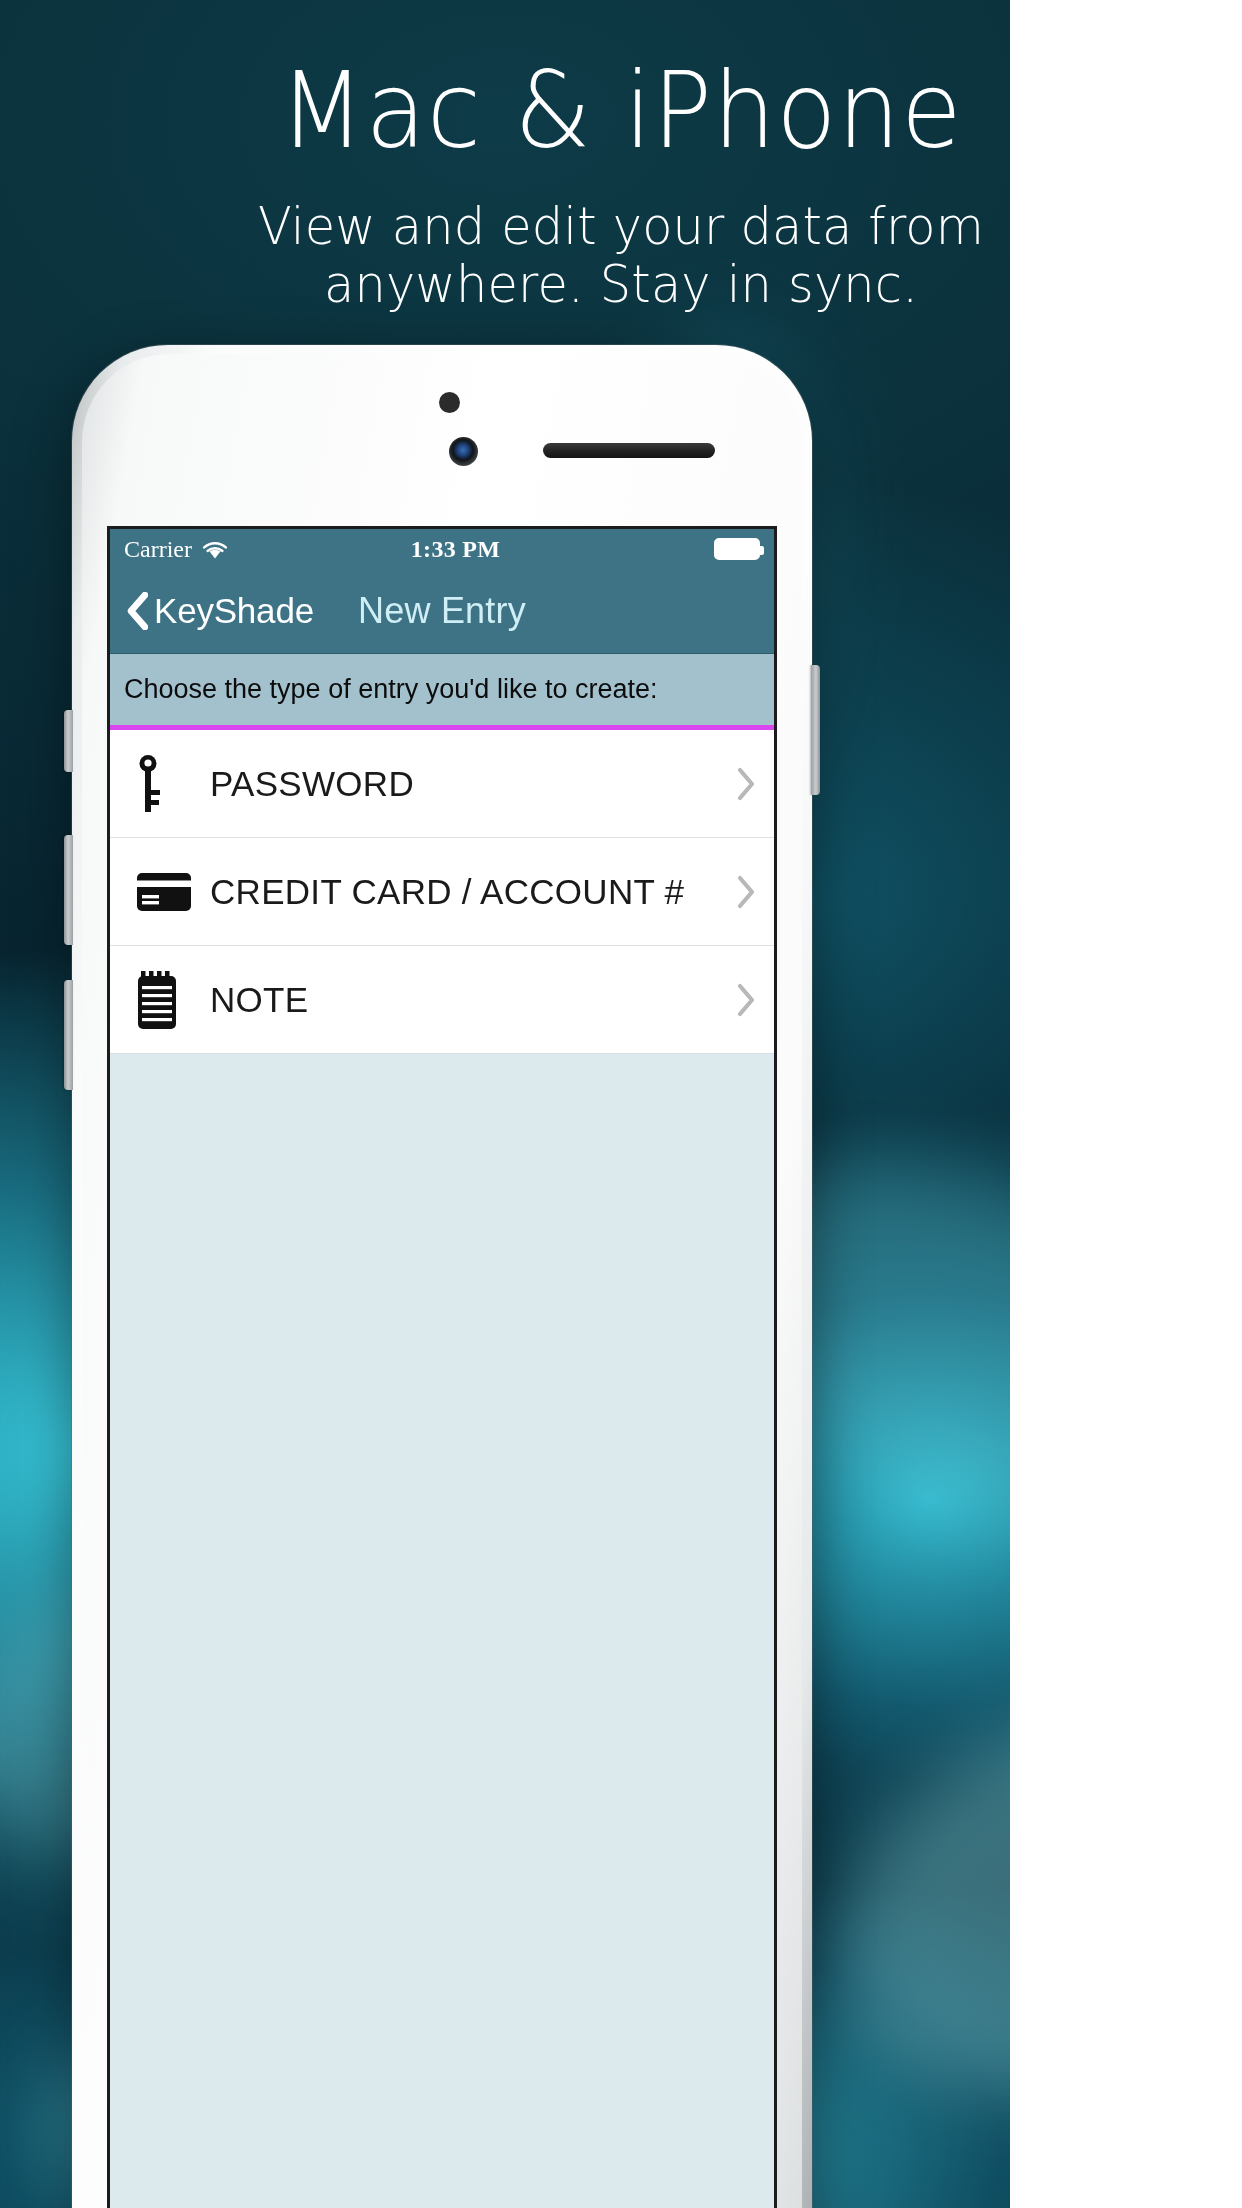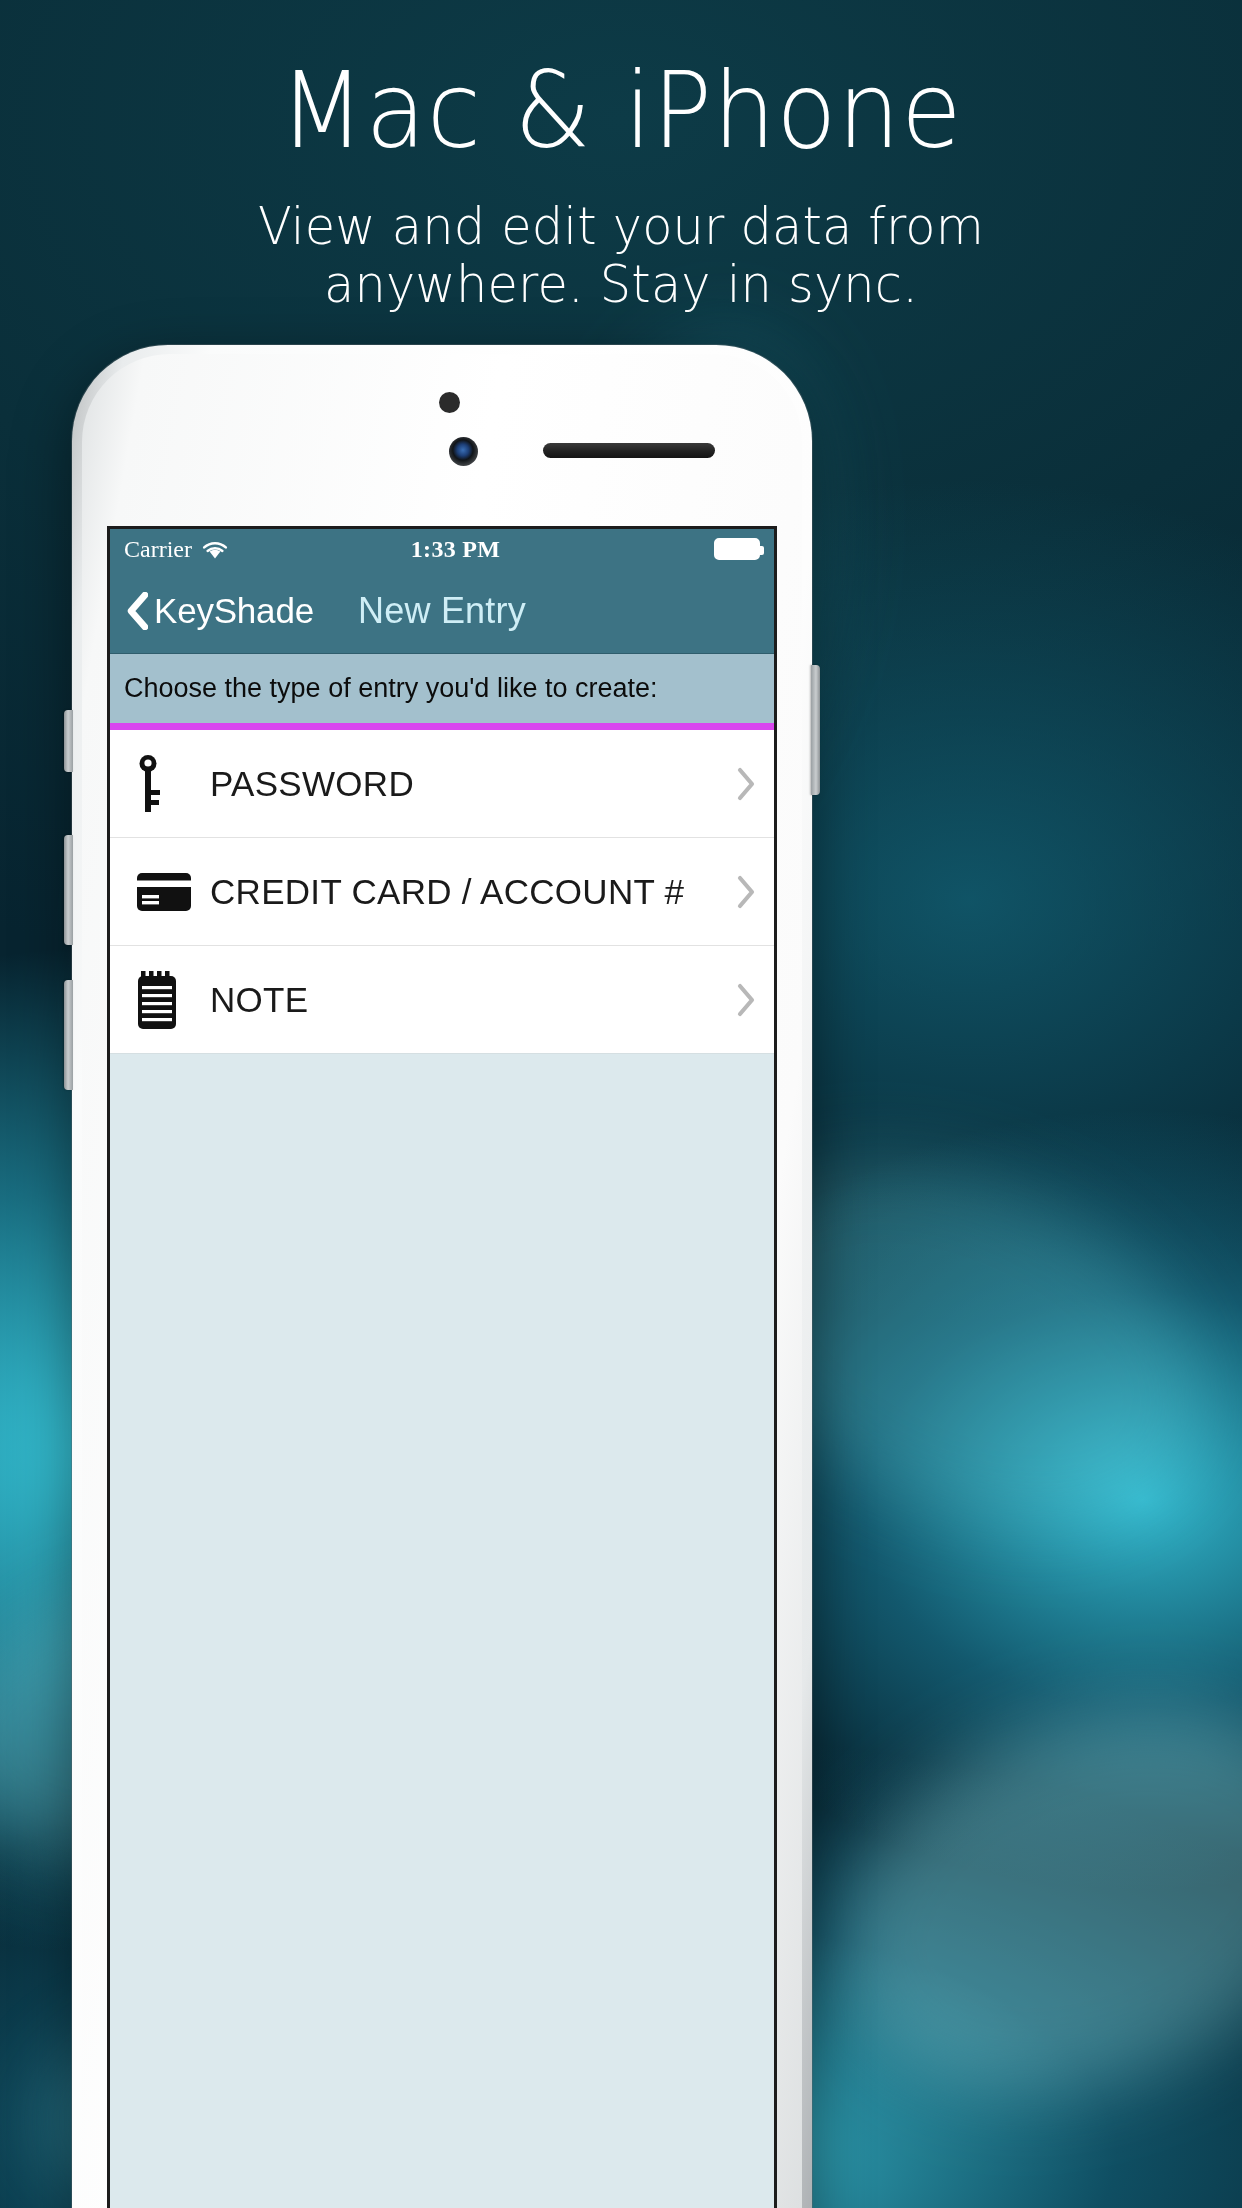--- a/index.html
+++ b/index.html
@@ -6,21 +6,21 @@
 
   html, body {
     width: 1242px;
     height: 2208px;
     overflow: hidden;
     font-family: "Liberation Sans", sans-serif;
   }
 
   #stage {
     position: relative;
-    width: 1242px;
+    width: 1010px;
     height: 2208px;
     overflow: hidden;
     background: #0c3540;
   }
 
   
   .bg-base {
     position: absolute;
     inset: 0;
     background:
@@ -212,21 +212,21 @@
   }
 
   .section-header {
     background: #a3c0cd;
     height: 76px;
     display: flex;
     align-items: center;
     padding: 8px 14px;
     color: #0c0c0c;
     font-size: 27px;
-    border-bottom: 7px solid #d946ef;
+    border-bottom: 5px solid #d946ef;
   }
 
   .list { background: #be185d; }
   .row {
     height: 108px;
     display: flex;
     align-items: center;
     padding: 0 18px 0 26px;
     border-bottom: 1px solid #e2e2e2;
     background: #ffffff;

